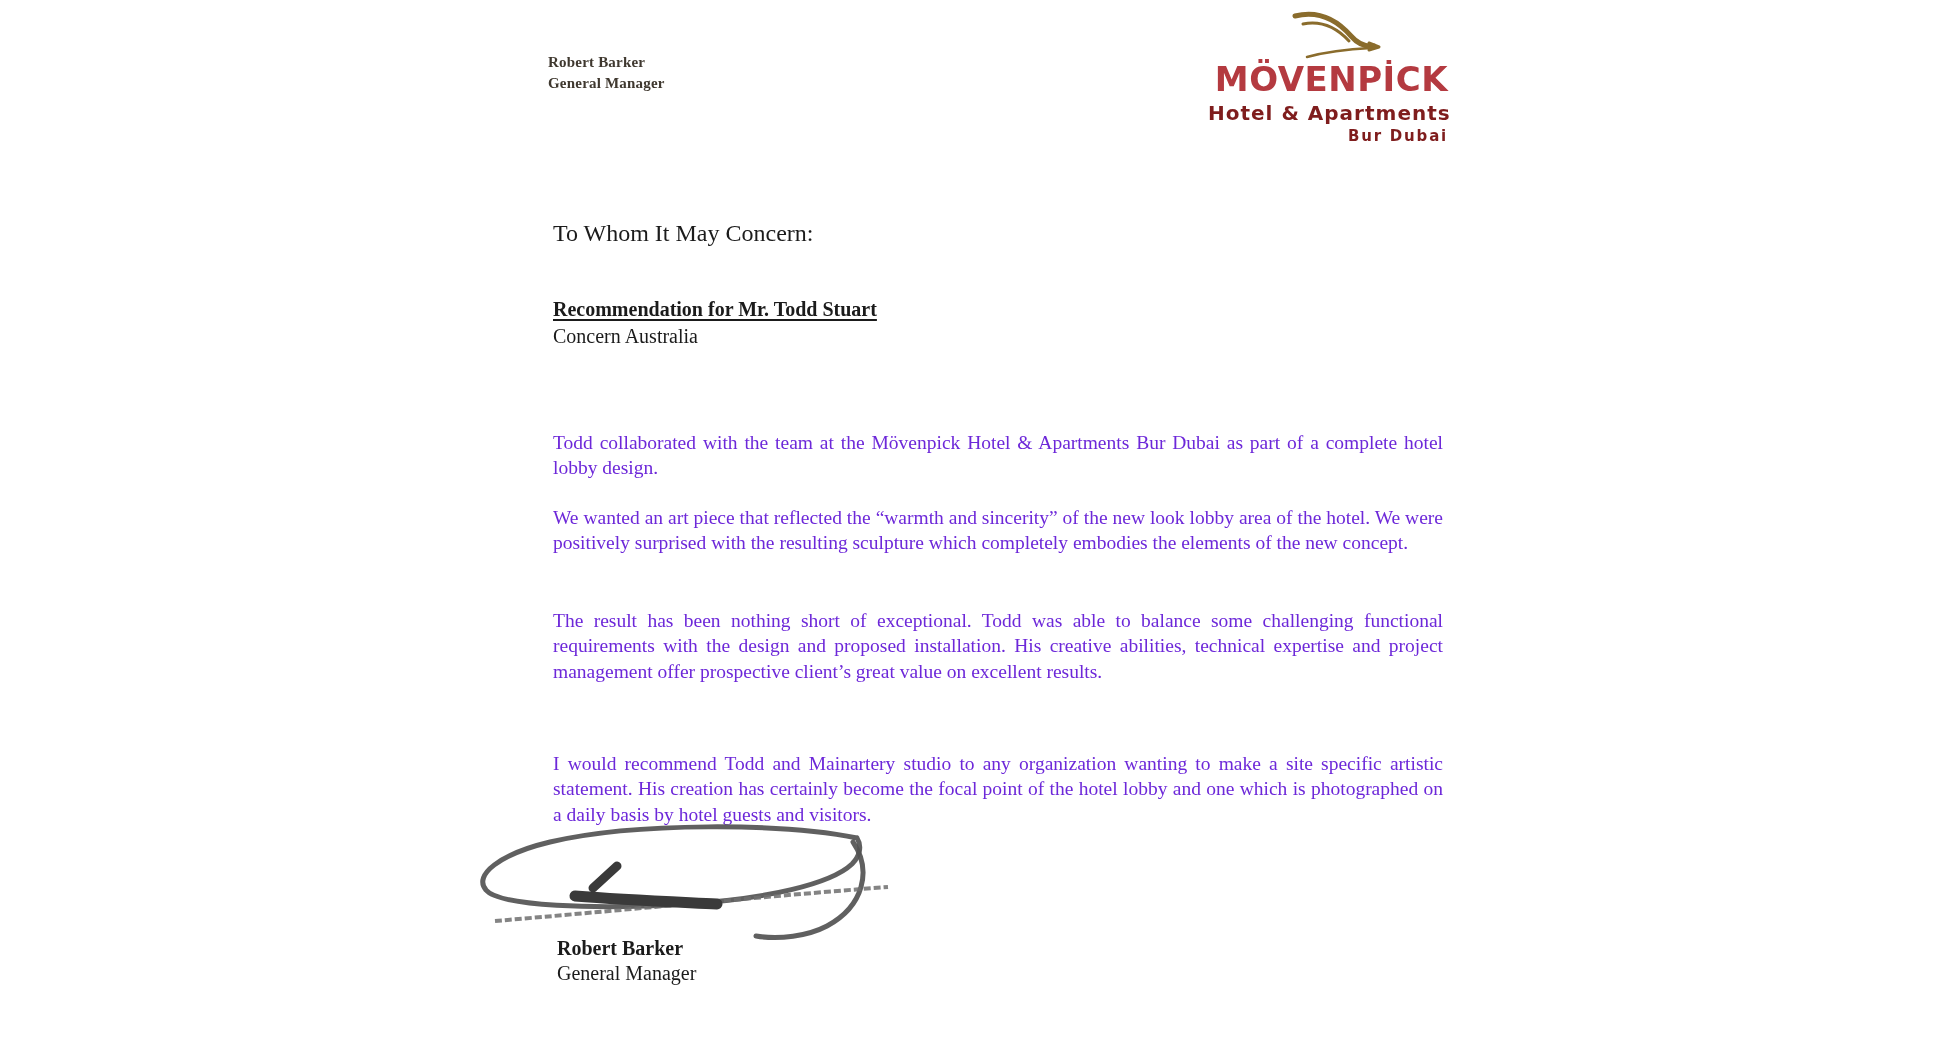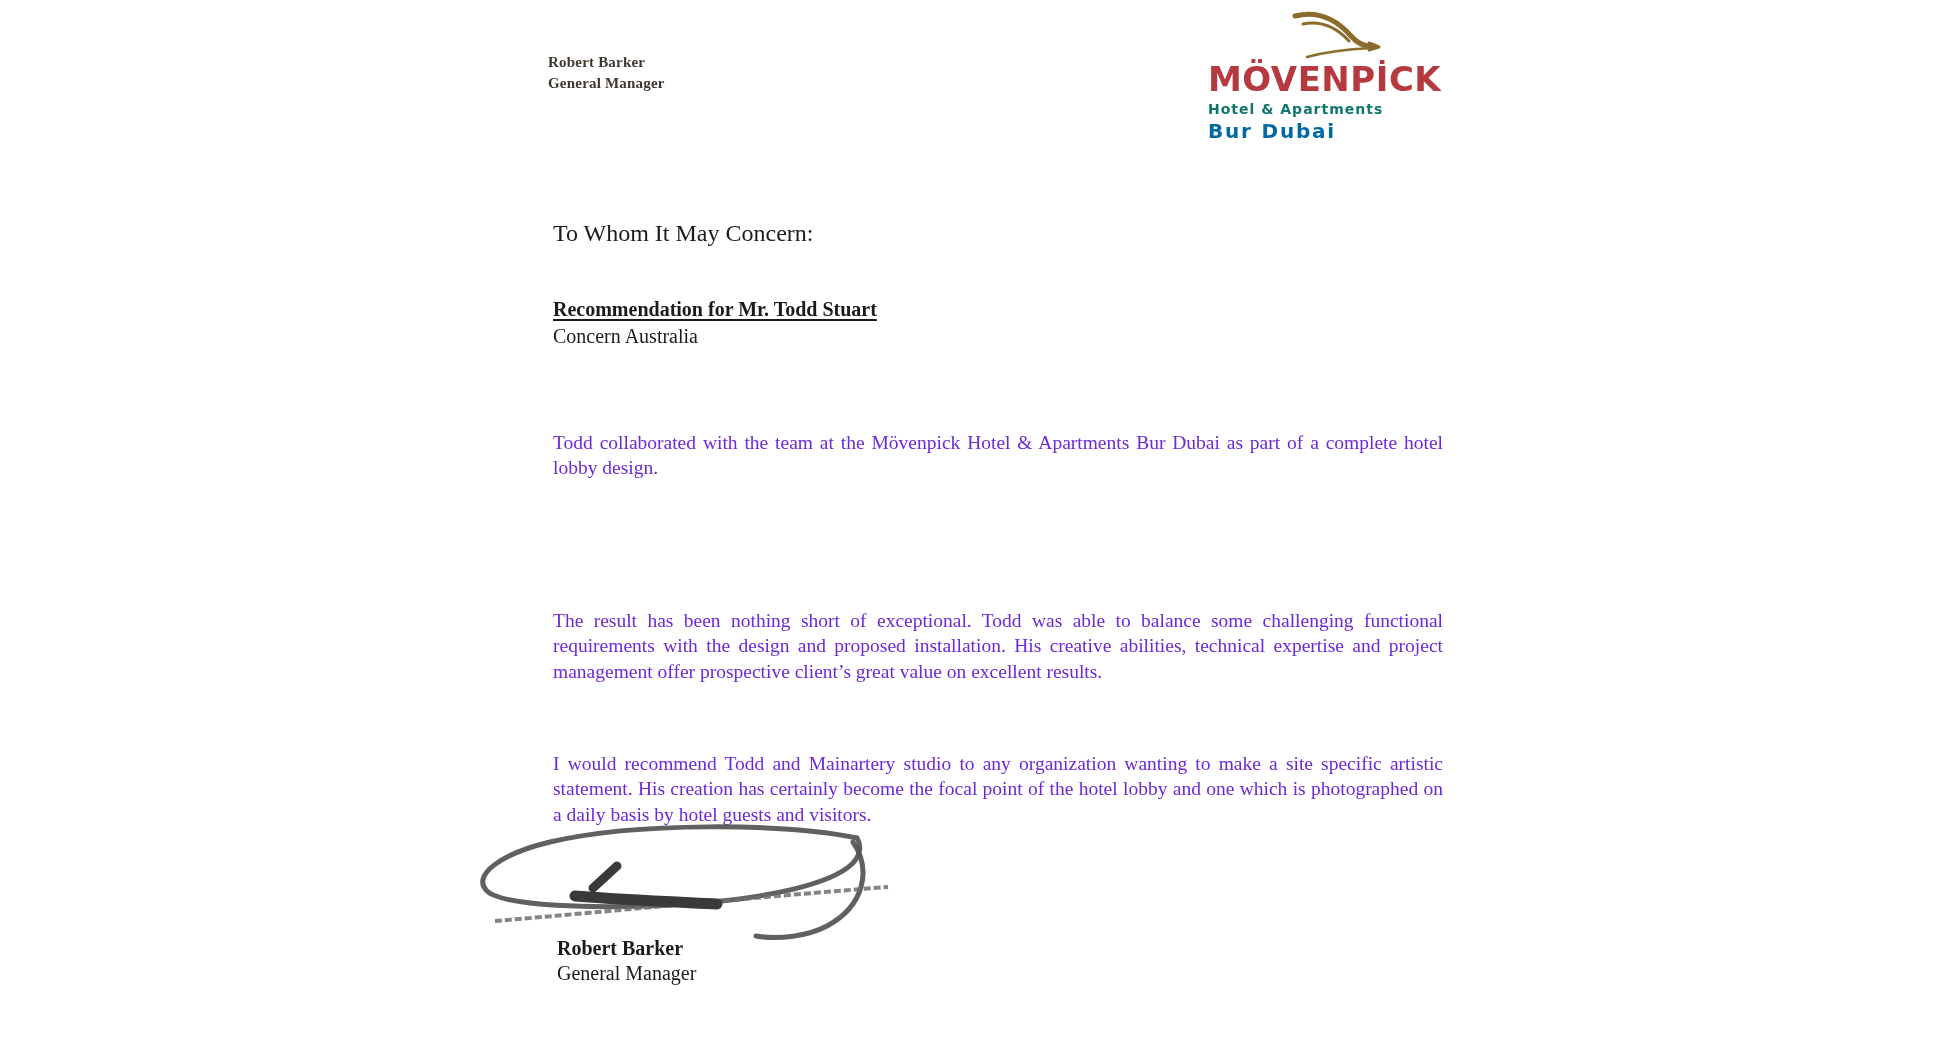--- a/index.html
+++ b/index.html
@@ -6,28 +6,28 @@
   html, body { width: 1942px; height: 1039px; background: #ffffff; overflow: hidden; }
   body { font-family: "Liberation Serif", "DejaVu Serif", serif; color: #1b1b1b; position: relative; }
 
   .page { position: absolute; inset: 0; background: #ffffff; }
 
   
   .letterhead { position: absolute; left: 548px; top: 52px; font-size: 15px; font-weight: bold;
                 line-height: 21px; color: #3f382f; letter-spacing: 0.2px; }
 
   
-  .logo { position: absolute; left: 1208px; top: 8px; width: 240px; text-align: left;
+  .logo { position: absolute; left: 1208px; top: 8px; width: 240px; text-align: right;
           font-family: "DejaVu Sans", "Liberation Sans", sans-serif; }
   .logo .bird { display: block; margin: 0 auto; }
   .logo .wordmark { font-size: 34px; font-weight: 800; letter-spacing: 0.5px; color: #b43a40;
                     line-height: 36px; margin-top: 1px; white-space: nowrap; }
-  .logo .subtitle { font-size: 14px; font-weight: bold; letter-spacing: 1px; color: #0f766e;
+  .logo .subtitle { font-size: 20px; font-weight: bold; letter-spacing: 1px; color: #7f1d1d;
                     margin-top: 4px; white-space: nowrap; }
-  .logo .location { font-size: 20px; font-weight: bold; letter-spacing: 1.8px; color: #0369a1;
+  .logo .location { font-size: 15px; font-weight: bold; letter-spacing: 1.8px; color: #7f1d1d;
                     margin-top: 2px; white-space: nowrap; }
 
   
   .salutation { position: absolute; left: 553px; top: 220px; font-size: 24px; }
   .subject-block { position: absolute; left: 553px; top: 296px; font-size: 20px; line-height: 27px; }
   .subject-block .subject { font-weight: bold; text-decoration: underline; text-underline-offset: 3px;
                             text-decoration-thickness: 2px; text-align: right; }
 
   .para { position: absolute; left: 553px; width: 890px; font-size: 19.5px; line-height: 25.4px;
           text-align: justify; text-align-last: left; color: #6d28d9; }
@@ -64,20 +64,21 @@
   </div>
 
   <div class="salutation">To Whom It May Concern:</div>
 
   <div class="subject-block">
     <div class="subject">Recommendation for Mr. Todd Stuart</div>
     <div>Concern Australia</div>
   </div>
 
   <div class="para p1">Todd collaborated with the team at the Mövenpick Hotel &amp; Apartments Bur Dubai as part of a complete hotel lobby design.</div>
+  <div class="para p2">We wanted an art piece that reflected the “warmth and sincerity” of the new look lobby area of the hotel. We were positively surprised with the resulting sculpture which completely embodies the elements of the new concept.</div>
   <div class="para p3">The result has been nothing short of exceptional. Todd was able to balance some challenging functional requirements with the design and proposed installation. His creative abilities, technical expertise and project management offer prospective client’s great value on excellent results.</div>
   <div class="para p4">I would recommend Todd and Mainartery studio to any organization wanting to make a site specific artistic statement. His creation has certainly become the focal point of the hotel lobby and one which is photographed on a daily basis by hotel guests and visitors.</div>
 
   <svg class="signature" width="450" height="130" viewBox="0 0 450 130">
 
     <path d="M 402 20 C 330 5, 180 4, 95 24 C 45 36, 18 57, 31 72 C 44 88, 140 92, 230 86 C 312 81, 376 66, 397 46 C 405 38, 407 28, 402 20" fill="none" stroke="#525252" stroke-width="5" stroke-linecap="round" opacity="0.92"></path>
 
     <path d="M 398 24 C 417 52, 409 88, 372 108 C 353 118, 324 122, 301 118" fill="none" stroke="#525252" stroke-width="5" stroke-linecap="round" opacity="0.92"></path>
 
     <path d="M 40 103 C 160 93, 300 79, 433 69" fill="none" stroke="#6f6f6f" stroke-width="4" stroke-dasharray="7 3" opacity="0.85"></path>

